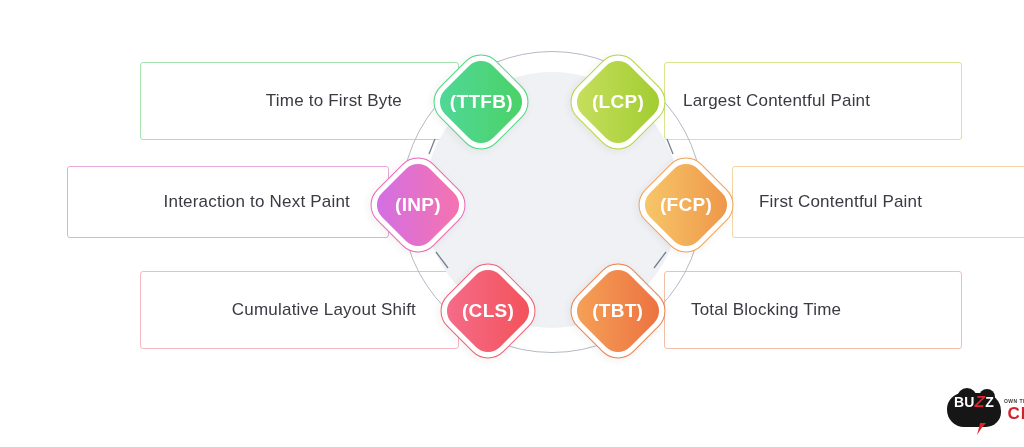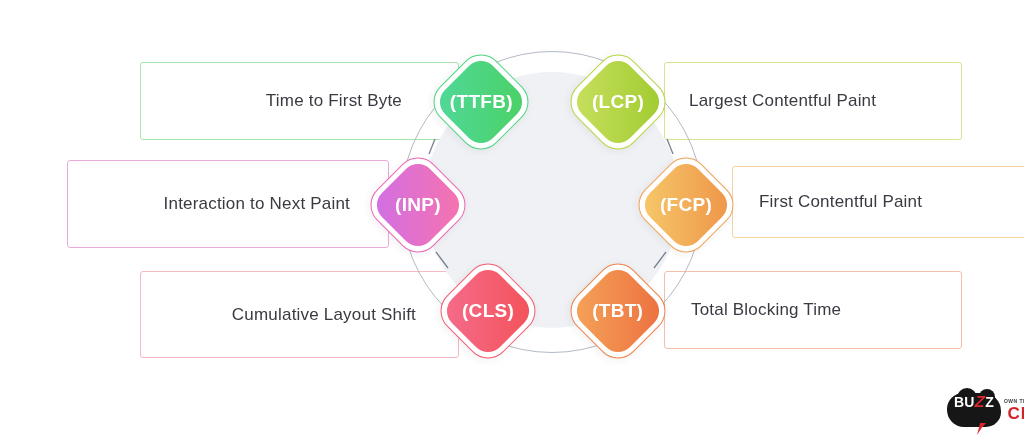--- a/index.html
+++ b/index.html
@@ -9,24 +9,24 @@
   }
   
   .box{
     position:absolute;background:#fff;border:1px solid var(--c-border,#ddd);
     border-radius:3px;display:flex;align-items:center;
     font-size:17px;font-weight:500;color:#3a3a43;letter-spacing:.2px;
     z-index:1;box-sizing:border-box;
   }
   .box.right-align{justify-content:flex-end;}
   .b0{left:96px;top:62px;width:319px;height:78px;padding-right:56px;}
-  .b1{left:620px;top:62px;width:298px;height:78px;padding-left:24px;}
-  .b2{left:23px;top:160px;width:322px;height:88px;padding-right:38px;}
+  .b1{left:620px;top:62px;width:298px;height:78px;padding-left:18px;}
+  .b2{left:23px;top:166px;width:322px;height:72px;padding-right:38px;}
   .b3{left:688px;top:166px;width:316px;height:72px;padding-left:26px;}
-  .b4{left:96px;top:271px;width:319px;height:87px;padding-right:42px;align-items:center;}
+  .b4{left:96px;top:271px;width:319px;height:78px;padding-right:42px;align-items:center;}
   .b5{left:620px;top:271px;width:298px;height:78px;padding-left:26px;}
   
   .ring{
     position:absolute;left:357px;top:51px;width:300px;height:300px;
     border:1px solid #b3bac4;border-radius:50%;z-index:2;
   }
   .circle-fill{
     position:absolute;left:380px;top:72px;width:256px;height:256px;
     border-radius:50%;background:#eff1f4;z-index:2;
   }

